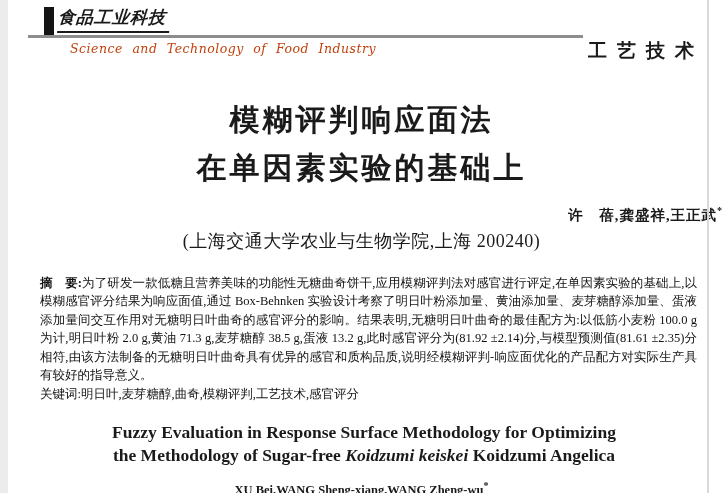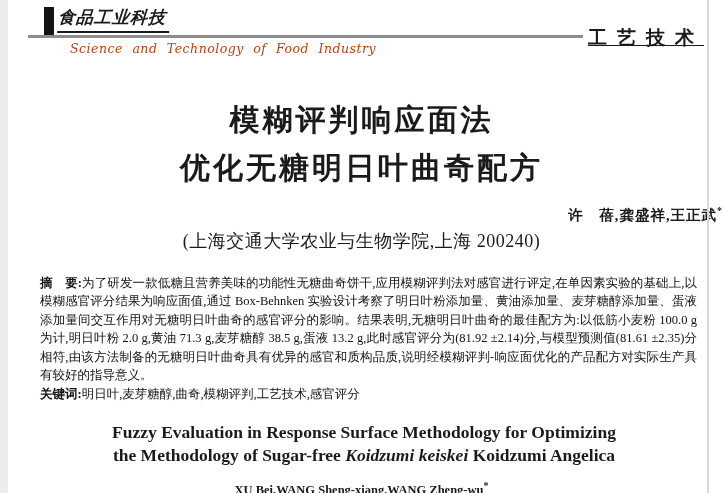--- a/index.html
+++ b/index.html
@@ -40,25 +40,24 @@
     background: #8d8d8d;
   }
   .journal-en {
     position: absolute; left: 70px; top: 41px;
     font-style: italic; font-size: 12.5px; color: #c2410c;
     word-spacing: 5px; letter-spacing: 0.5px;
     font-family: "DejaVu Serif", serif;
     white-space: nowrap;
   }
   .section-label {
-    position: absolute; left: 588px; top: 25px;
+    position: absolute; left: 588px; top: 38px;
     font-size: 19px; font-weight: bold; letter-spacing: 10px;
     white-space: nowrap;
     font-family: "Liberation Serif", serif;
-    text-decoration: underline;
   }
   
   .title-cn {
     margin: 8px; padding-top: 88px;
     text-align: center;
     font-size: 30px; line-height: 48px; font-weight: bold;
     letter-spacing: 3px;
     font-family: "Liberation Serif", serif;
   }
   .authors-cn {
@@ -75,21 +74,21 @@
     font-size: 12.5px; line-height: 18.5px;
     text-align: justify;
     color: #111;
   }
   .abstract-block .lbl { font-weight: bold; font-family: Liberation Serif, serif; }
   .keywords-block {
     margin: 0 26px 0 40px;
     font-size: 12.5px; line-height: 18.5px;
     color: #111;
   }
-  .keywords-block .lbl { font-weight: bold; }
+  .keywords-block .lbl { font-weight: normal; }
   .title-en {
     margin: 18px 0 0 5px;
     text-align: center;
     font-size: 17.5px; line-height: 23px; font-weight: bold;
     font-family: "Liberation Serif", serif;
   }
   .authors-en {
     margin-top: 13px; text-align: center;
     font-size: 12.5px; font-weight: bold;
   }
@@ -102,21 +101,21 @@
 
 <div class="header">
   <div class="logo-bar"></div>
   <div class="logo-cn">食品工业科技</div>
   <div class="header-rule"></div>
   <div class="journal-en">Science and Technology of Food Industry</div>
   <div class="section-label">工艺技术</div>
 </div>
 
 <main>
-  <h1 class="title-cn"><span>模糊评判响应面法</span><br><span>优化无糖明日叶曲奇配方</span></h1>
+  <h1 class="title-cn"><span>模糊评判响应面法</span><br><span>在单因素实验的基础上</span></h1>
 
   <div class="authors-cn"><span>许　蓓,龚盛祥,王正武</span><sup>*</sup></div>
 
   <div class="affil-cn">(上海交通大学农业与生物学院,上海 200240)</div>
 
   <p class="abstract-block"><span class="lbl">摘　要:</span><span>为了研发一款低糖且营养美味的功能性无糖曲奇饼干,应用模糊评判法对感官进行评定,在单因素实验的基础上,以模糊感官评分结果为响应面值,通过 Box-Behnken 实验设计考察了明日叶粉添加量、黄油添加量、麦芽糖醇添加量、蛋液添加量间交互作用对无糖明日叶曲奇的感官评分的影响。结果表明,无糖明日叶曲奇的最佳配方为:以低筋小麦粉 100.0 g 为计,明日叶粉 2.0 g,黄油 71.3 g,麦芽糖醇 38.5 g,蛋液 13.2 g,此时感官评分为(81.92 ±2.14)分,与模型预测值(81.61 ±2.35)分相符,由该方法制备的无糖明日叶曲奇具有优异的感官和质构品质,说明经模糊评判-响应面优化的产品配方对实际生产具有较好的指导意义。</span></p>
 
   <p class="keywords-block"><span class="lbl">关键词:</span><span>明日叶,麦芽糖醇,曲奇,模糊评判,工艺技术,感官评分</span></p>
 
   <h2 class="title-en"><span>Fuzzy Evaluation in Response Surface Methodology for Optimizing</span><br><span>the Methodology of Sugar-free </span><i>Koidzumi keiskei</i><span> Koidzumi Angelica</span></h2>

